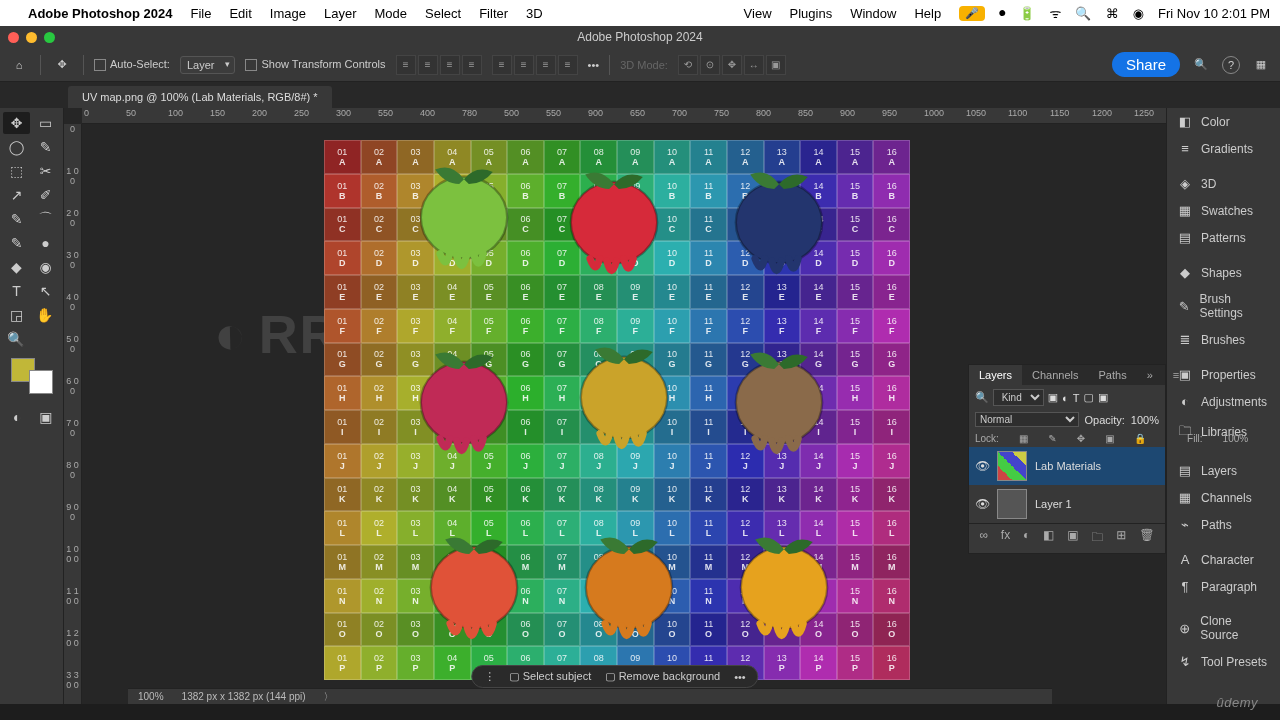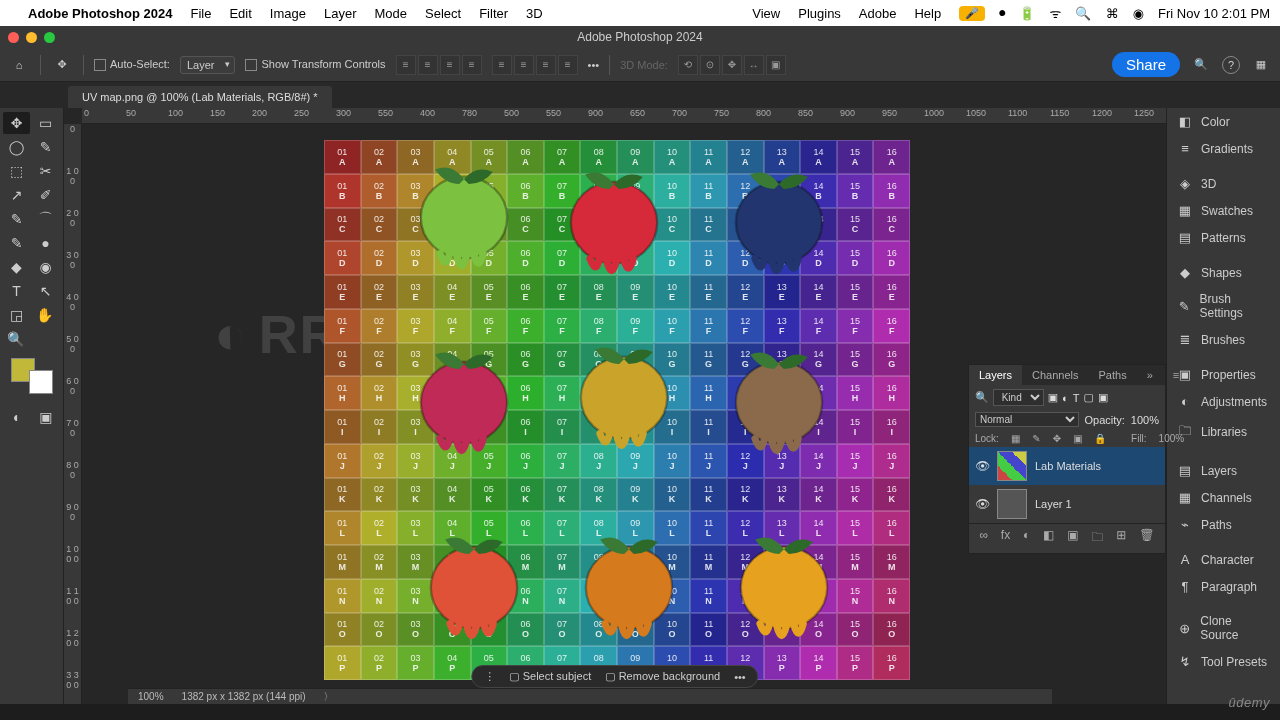--- a/index.html
+++ b/index.html
@@ -66,60 +66,60 @@
 
 
 .layers-panel { position:absolute; right:114px; top:364px; width:198px; background:#383838; border:1px solid #222; font-size:11px; }
 .lp-tabs { display:flex; background:#2a2a2a; }
 .lp-tab { padding:4px 10px; color:#aaa; }
 .lp-tab.active { color:#fff; background:#383838; }
 .lp-search { display:flex; align-items:center; padding:4px 6px; gap:4px; }
 .lp-search select { background:#2e2e2e; border:1px solid #555; color:#ccc; font-size:10px; padding:1px 4px;}
 .lp-blend { display:flex; padding:2px 6px; gap:6px; align-items:center; }
 .lp-blend select { flex:1; background:#2e2e2e; border:1px solid #555; color:#ccc; font-size:10px;}
-.lp-lock { display:flex; padding:2px 6px; gap:12px; align-items:center; font-size:10px; color:#aaa;}
+.lp-lock { display:flex; padding:2px 6px; gap:20px; align-items:center; font-size:10px; color:#aaa;}
 .lp-lock span.ico { width:14px;height:14px; display:flex; align-items:center; justify-content:center; font-size:10px; }
 .lp-layer { display:flex; align-items:center; padding:4px 6px; gap:8px; }
 .lp-layer.sel { background:#1d4872; }
 .lp-layer .eye { font-size:12px; width:14px; }
 .lp-layer .thumb { width:30px; height:30px; border:1px solid #888; background:#555; }
 .lp-layer .thumb.grid { background:linear-gradient(45deg,#c44 25%,#4c4 25% 50%,#44c 50% 75%,#cc4 75%); }
 .lp-foot { display:flex; justify-content:space-around; padding:4px 4px; border-top:1px solid #222; color:#aaa; }
 .lp-foot span{ font-size:12px; }
 
 
 .right-dock { width:114px; background:#383838; border-left:1px solid #222; font-size:12px; }
 .rd-item { display:flex; align-items:center; gap:8px; padding:6px 10px; color:#ccc; }
 .rd-item .ico { width:16px; display:inline-flex; justify-content:center; font-size:13px; }
 .rd-sep { height:8px; }
 
 
 .status-bar { height:16px; background:#383838; border-top:1px solid #222; font-size:10px; display:flex; align-items:center; padding:0 10px; gap:18px; color:#bbb; position:absolute; bottom:0; left:64px; right:114px;}
 
 .watermark-logo { position:absolute; left:150px; top:195px; opacity:0.12; font-size:54px; font-weight:700; color:#fff; display:flex; align-items:center; gap:10px; pointer-events:none; letter-spacing:2px;}
-.udemy { position:absolute; right:10px; bottom:10px; color:#888; font-size:13px; font-style:italic; letter-spacing:0.5px;}
+.udemy { position:absolute; right:22px; bottom:10px; color:#888; font-size:13px; font-style:italic; letter-spacing:0.5px;}
 </style>
 </head>
 <body>
 
 <div class="mac-menubar">
   <span class="apple"></span>
   <span class="appname">Adobe Photoshop 2024</span>
   <span>File</span>
   <span>Edit</span>
   <span>Image</span>
   <span>Layer</span>
   <span>Mode</span>
   <span>Select</span>
   <span>Filter</span>
   <span>3D</span>
   <span class="spacer"></span>
   <span>View</span>
   <span>Plugins</span>
-  <span>Adobe</span>
+  <span>Window</span>
   <span>Help</span>
   <div class="mac-right">
     <span class="pill">🎤</span>
     <span>⏺</span>
     <span>🔋</span>
     <span>ᯤ</span>
     <span>🔍</span>
     <span>⌘</span>
     <span>◉</span>
     <span class="date">Fri Nov 10  2:01 PM</span>

